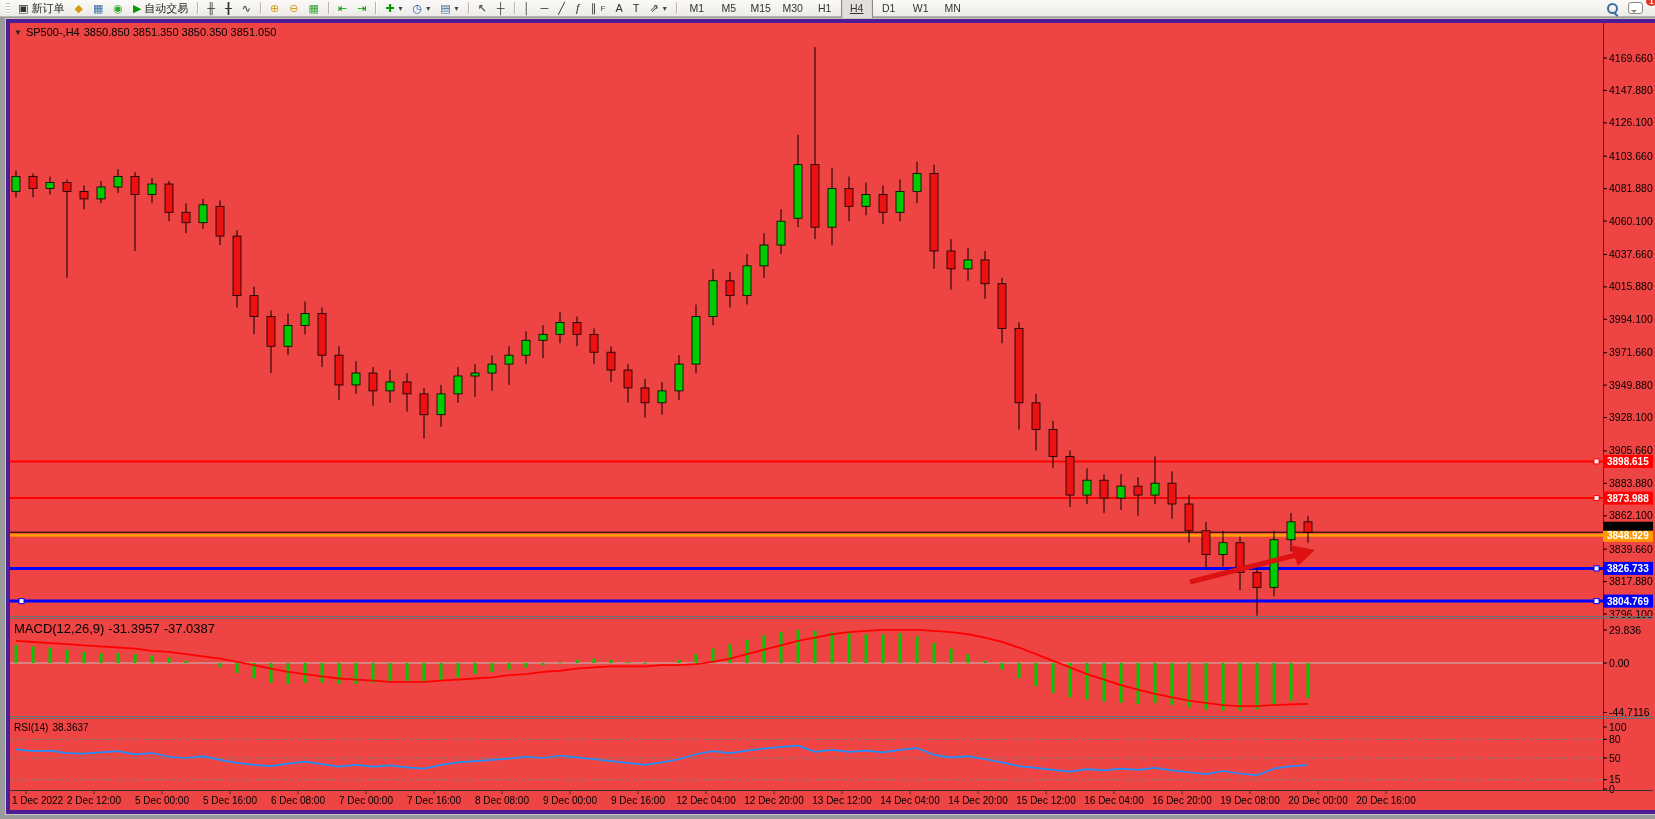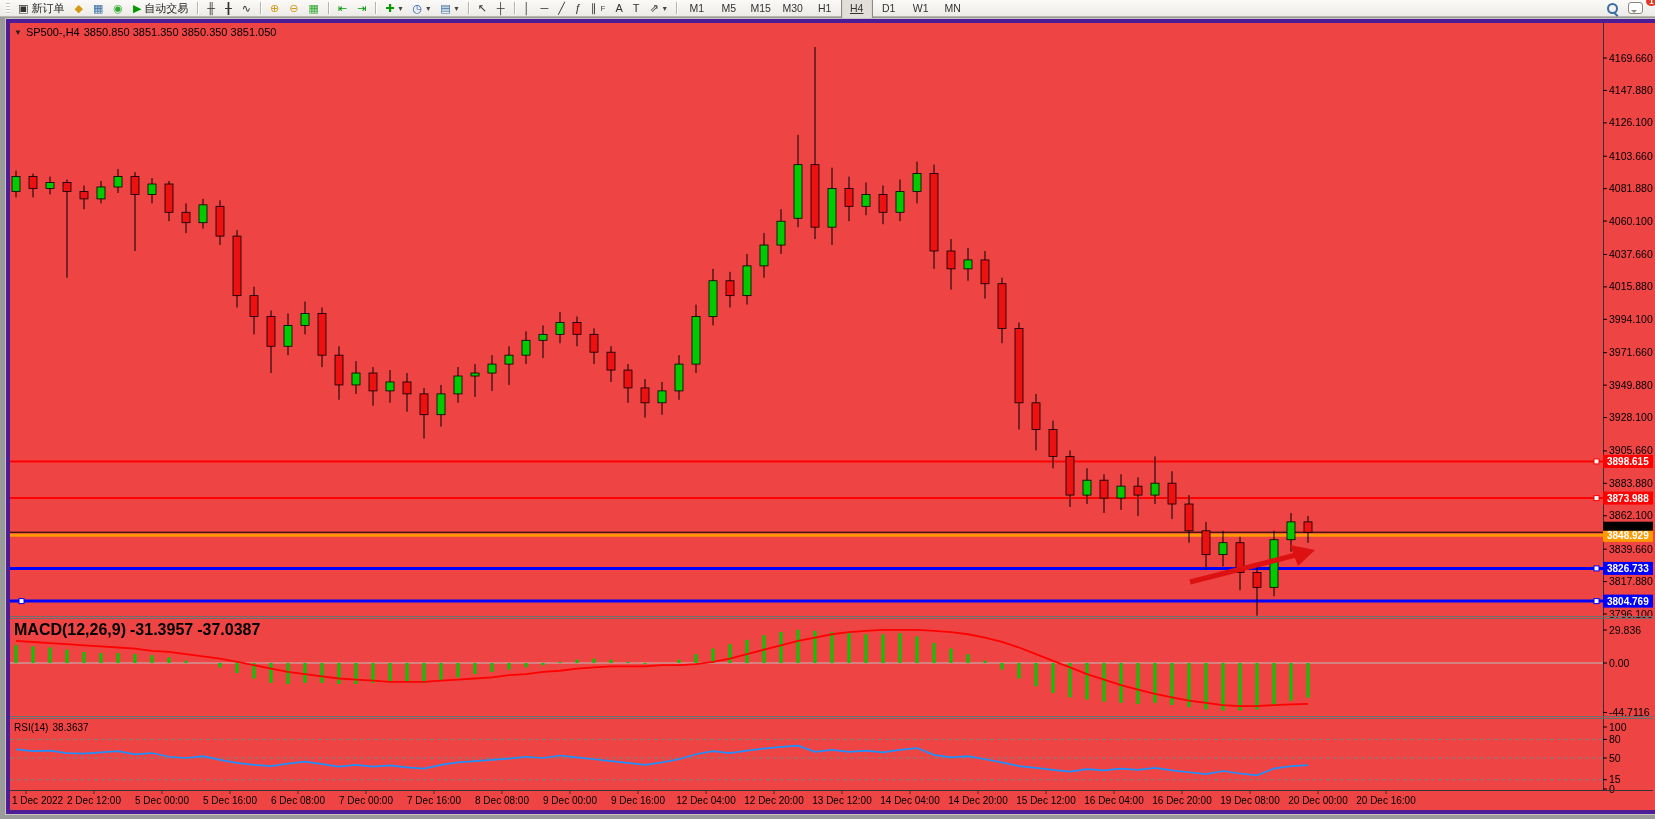--- a/index.html
+++ b/index.html
@@ -37,21 +37,21 @@
     font-size:8px;line-height:9px;text-align:center;border-radius:50%;padding:0 1px;font-weight:bold;}
   
   .chart-window{
     position:absolute;left:6px;top:19px;width:1645px;height:787px;
     background:#ef4444;border:4px solid #4c1d95;box-shadow:0 0 0 1px #c9c6c0;
   }
   .overlay{position:absolute;z-index:5;color:#000;}
   .title-row{left:4px;top:3px;font-size:11px;}
   .title-row .tri{font-size:8px;vertical-align:1px;margin-right:4px;color:#222;}
   .sym{margin-right:10px;}
-  .macd-label{left:4px;top:598px;font-size:16px;font-weight:bold;}
+  .macd-label{left:4px;top:598px;font-size:13px;}
   .rsi-label{left:4px;top:699px;font-size:10px;}
   .overlay span{margin-right:4px;}
   svg{position:absolute;left:0;top:0;}
   svg text{font-family:"Liberation Sans","DejaVu Sans",sans-serif;}
 </style>
 </head>
 <body>
 
 <div class="toolbar">
   <div class="grip"></div>

